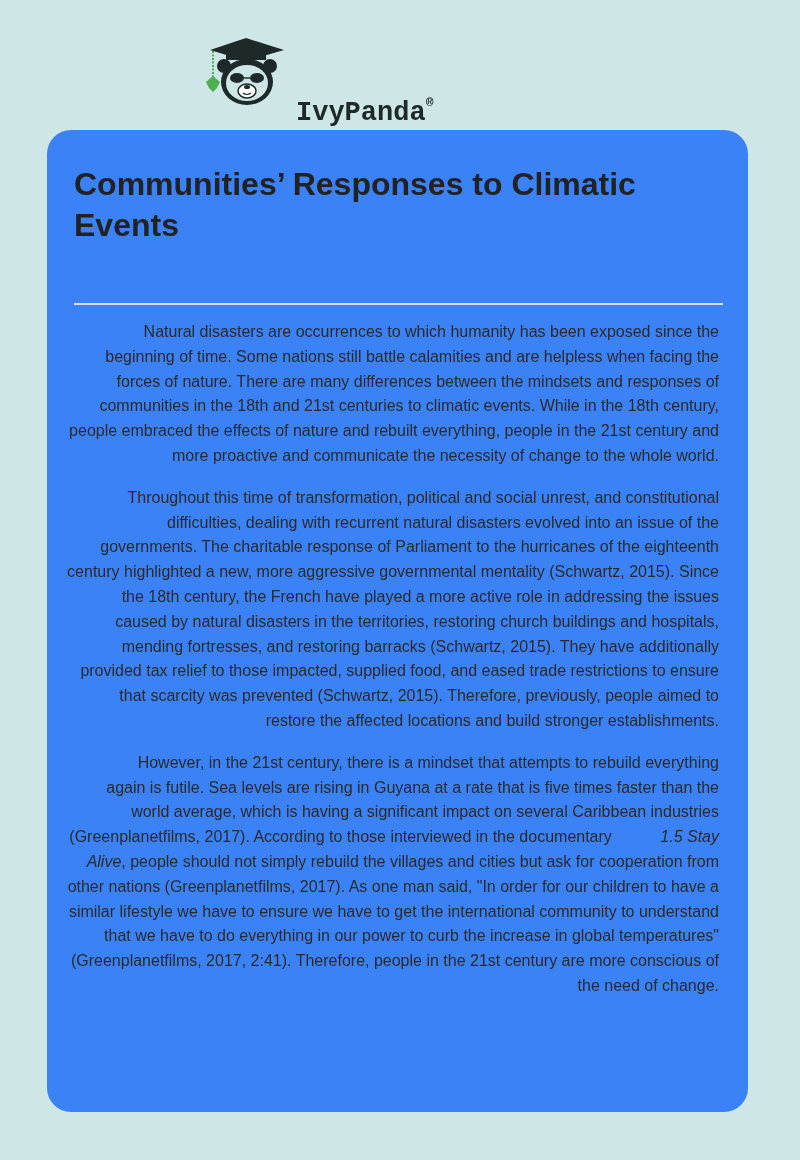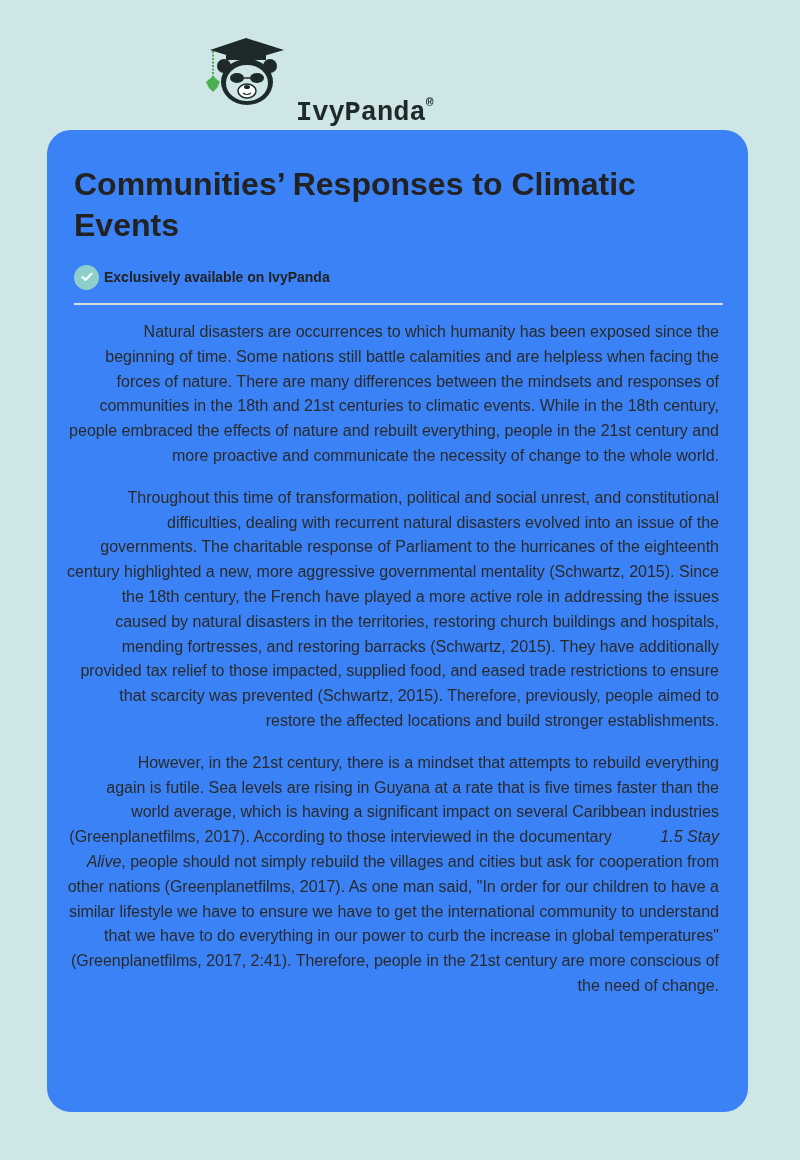--- a/index.html
+++ b/index.html
@@ -129,28 +129,20 @@
   </span>
 
   <span class="brand-name">
     <span>IvyPanda</span><sup>®</sup>
   </span>
 </div>
 
 <div class="card">
   <h1 class="title">Communities’ Responses to Climatic Events</h1>
 
-  <div class="exclusive">
-    <span class="check-badge">
-      <svg width="12" height="10" viewBox="0 0 12 10">
-        <polyline points="1.5,5 4.5,8 10.5,1.8" fill="none" stroke="#ffffff" stroke-width="2" stroke-linecap="round" stroke-linejoin="round"></polyline>
-      </svg>
-    </span>
-    <span class="exclusive-label">Exclusively available on IvyPanda</span>
-  </div>
 
   <div class="divider"></div>
 
   <div class="body">
     <p class="para">
       <span>Natural disasters are occurrences to which humanity has been exposed since the beginning of time. Some nations still battle calamities and are helpless when facing the forces of nature. There are many differences between the mindsets and responses of communities in the 18th and 21st centuries to climatic events. While in the 18th century, people embraced the effects of nature and rebuilt everything, people in the 21st century and more proactive and communicate the necessity of change to the whole world.</span>
     </p>
     <p class="para">
       <span>Throughout this time of transformation, political and social unrest, and constitutional difficulties, dealing with recurrent natural disasters evolved into an issue of the governments. The charitable response of Parliament to the hurricanes of the eighteenth century highlighted a new, more aggressive governmental mentality (Schwartz, 2015). Since the 18th century, the French have played a more active role in addressing the issues caused by natural disasters in the territories, restoring church buildings and hospitals, mending fortresses, and restoring barracks (Schwartz, 2015). They have additionally provided tax relief to those impacted, supplied food, and eased trade restrictions to ensure that scarcity was prevented (Schwartz, 2015). Therefore, previously, people aimed to restore the affected locations and build stronger establishments.</span>
     </p>

